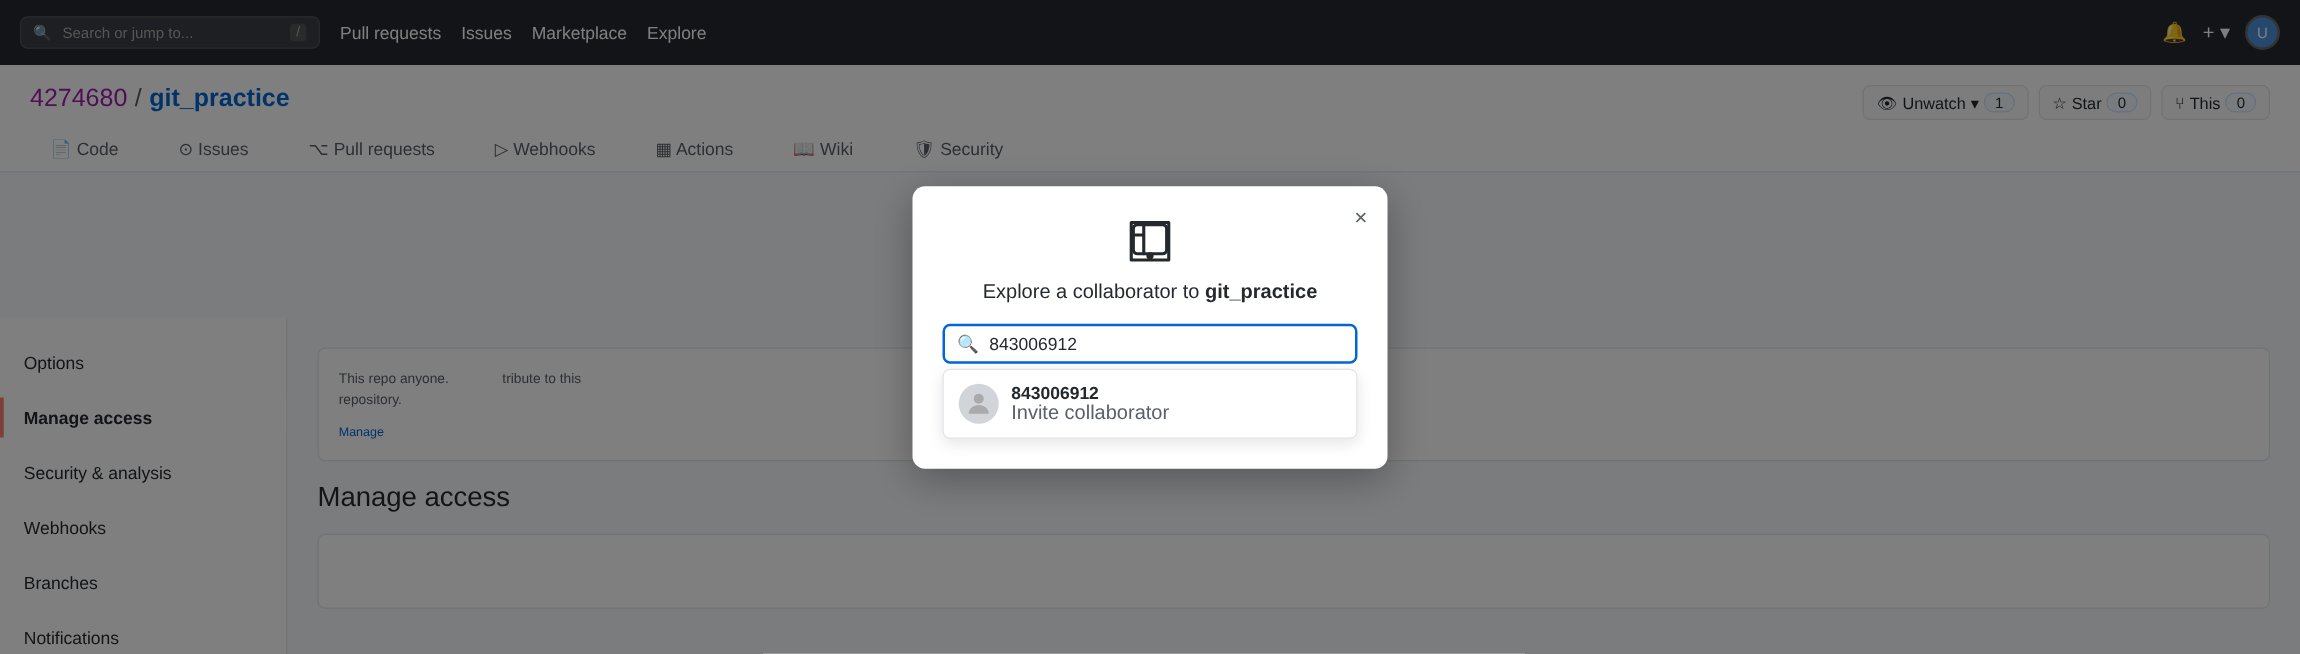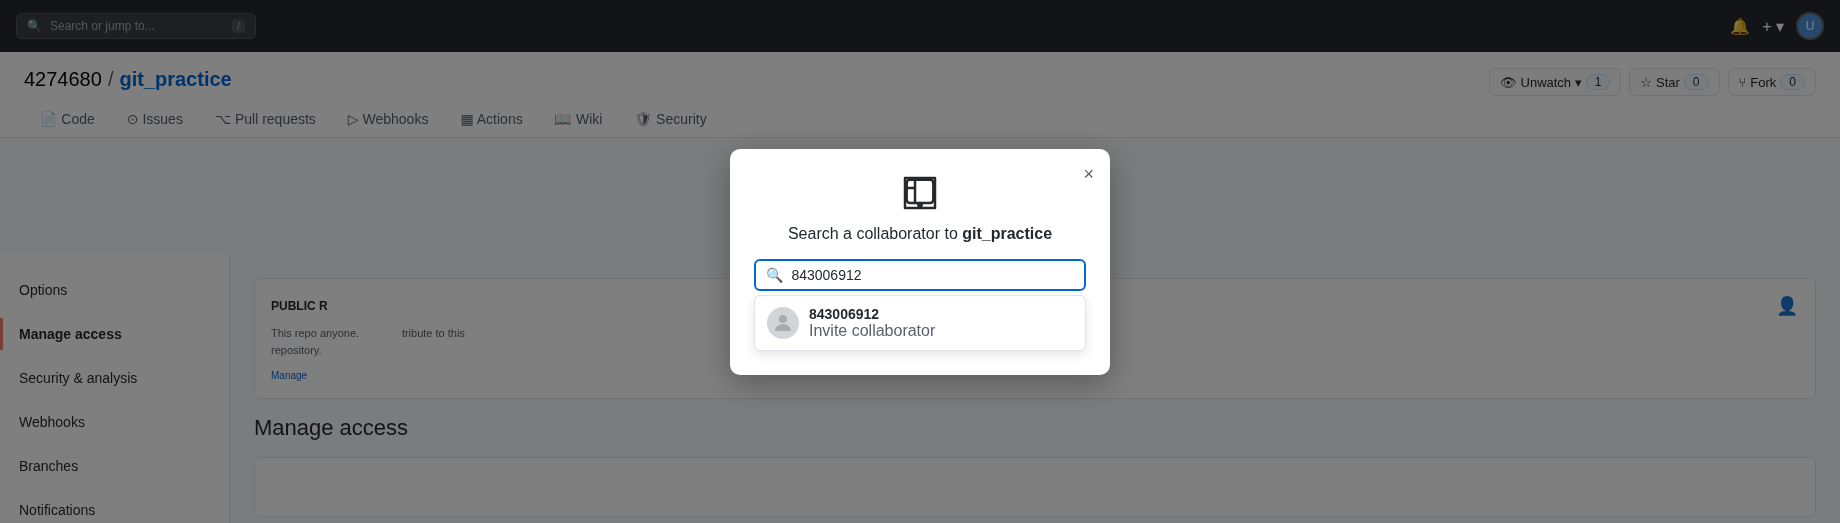--- a/index.html
+++ b/index.html
@@ -84,21 +84,21 @@
       padding: 16px 24px 0;
     }
     .repo-breadcrumb {
       display: flex;
       align-items: center;
       gap: 6px;
       font-size: 20px;
       margin-bottom: 12px;
     }
     .repo-breadcrumb .owner {
-      color: #000000;
+      color: #a21caf;
       font-weight: 400;
     }
     .repo-breadcrumb .sep { color: #586069; }
     .repo-breadcrumb .name {
       color: #0366d6;
       font-weight: 600;
     }
     .repo-actions {
       position: absolute;
       top: 68px;
@@ -122,21 +122,21 @@
     .repo-action-count {
       background: #f1f8ff;
       border: 1px solid #c8e1ff;
       border-radius: 20px;
       padding: 0 8px;
       font-size: 12px;
       color: #24292e;
     }
     .repo-tabs {
       display: flex;
-      gap: 0;
+      gap: 16px;
       margin-top: 0;
     }
     .repo-tab {
       padding: 8px 16px;
       font-size: 14px;
       color: #586069;
       border-bottom: 2px solid transparent;
       cursor: pointer;
       display: flex;
       align-items: center;
@@ -319,20 +319,26 @@
     }
   </style>
 </head>
 <body>
 
 <nav class="topnav">
   <div class="topnav-search">
     <span>🔍</span>
     <span>Search or jump to...</span>
     <span style="margin-left:auto;background:#555;border-radius:3px;padding:1px 5px;font-size:11px;">/</span>
+  </div>
+  <div class="topnav-links">
+    <a class="topnav-link">Pull requests</a>
+    <a class="topnav-link">Issues</a>
+    <a class="topnav-link">Marketplace</a>
+    <a class="topnav-link">Explore</a>
   </div>
   <div class="topnav-right">
     <button class="topnav-icon-btn">🔔</button>
     <button class="topnav-icon-btn">+ ▾</button>
     <div class="avatar-circle">U</div>
   </div>
 </nav>
 
 <div class="repo-header">
   <div class="repo-breadcrumb">
@@ -343,21 +349,21 @@
   <div class="repo-actions">
     <button class="repo-action-btn">
       👁 <span>Unwatch</span> ▾
       <span class="repo-action-count">1</span>
     </button>
     <button class="repo-action-btn">
       ☆ <span>Star</span>
       <span class="repo-action-count">0</span>
     </button>
     <button class="repo-action-btn">
-      ⑂ <span>Fork</span>
+      ⑂ <span>This</span>
       <span class="repo-action-count">0</span>
     </button>
   </div>
   <div class="repo-tabs">
     <div class="repo-tab">📄 Code</div>
     <div class="repo-tab">⊙ Issues</div>
     <div class="repo-tab">⌥ Pull requests</div>
     <div class="repo-tab">▷ Webhooks</div>
     <div class="repo-tab">▦ Actions</div>
     <div class="repo-tab">📖 Wiki</div>
@@ -373,24 +379,20 @@
     <div class="sidebar-item">Security &amp; analysis</div>
     <div class="sidebar-item">Webhooks</div>
     <div class="sidebar-item">Branches</div>
     <div class="sidebar-item">Notifications</div>
     <div class="sidebar-item">Integrations</div>
   </div>
 
   <div class="main-content">
 
     <div class="public-repo-box">
-      <div class="public-repo-label">
-        <span>PUBLIC R</span>
-        <span style="margin-left:auto;font-size:18px;">👤</span>
-      </div>
       <div class="repo-desc">
         <span>This repo</span>
         <span>anyone.</span>
         &nbsp;&nbsp;&nbsp;&nbsp;&nbsp;&nbsp;&nbsp;&nbsp;&nbsp;&nbsp;&nbsp;&nbsp;
         <span>tribute to this</span>
         <br>
         <span>repository.</span>
       </div>
       <div style="margin-top:8px;">
         <a class="manage-link">Manage</a>
@@ -409,21 +411,21 @@
     <div class="modal-icon">
       <svg width="40" height="40" viewBox="0 0 24 24" fill="none" stroke="#24292e" stroke-width="1.5" stroke-linecap="round" stroke-linejoin="round">
         <path d="M3 3h18v18H3z" fill="none"></path>
         <rect x="4" y="4" width="16" height="14" rx="2" ry="2" stroke="#24292e" fill="none"></rect>
         <path d="M9 4v14M4 9h5"></path>
         <circle cx="12" cy="19" r="1" fill="#24292e"></circle>
       </svg>
     </div>
 
     <div class="modal-title">
-      <span>Search a collaborator to </span><strong>git_practice</strong>
+      <span>Explore a collaborator to </span><strong>git_practice</strong>
     </div>
 
     <div class="search-box">
       <span class="search-icon">🔍</span>
       <input type="text" value="843006912" style="">
     </div>
 
     <div class="suggestion-list">
       <div class="suggestion-item">
         <div class="suggestion-avatar">

